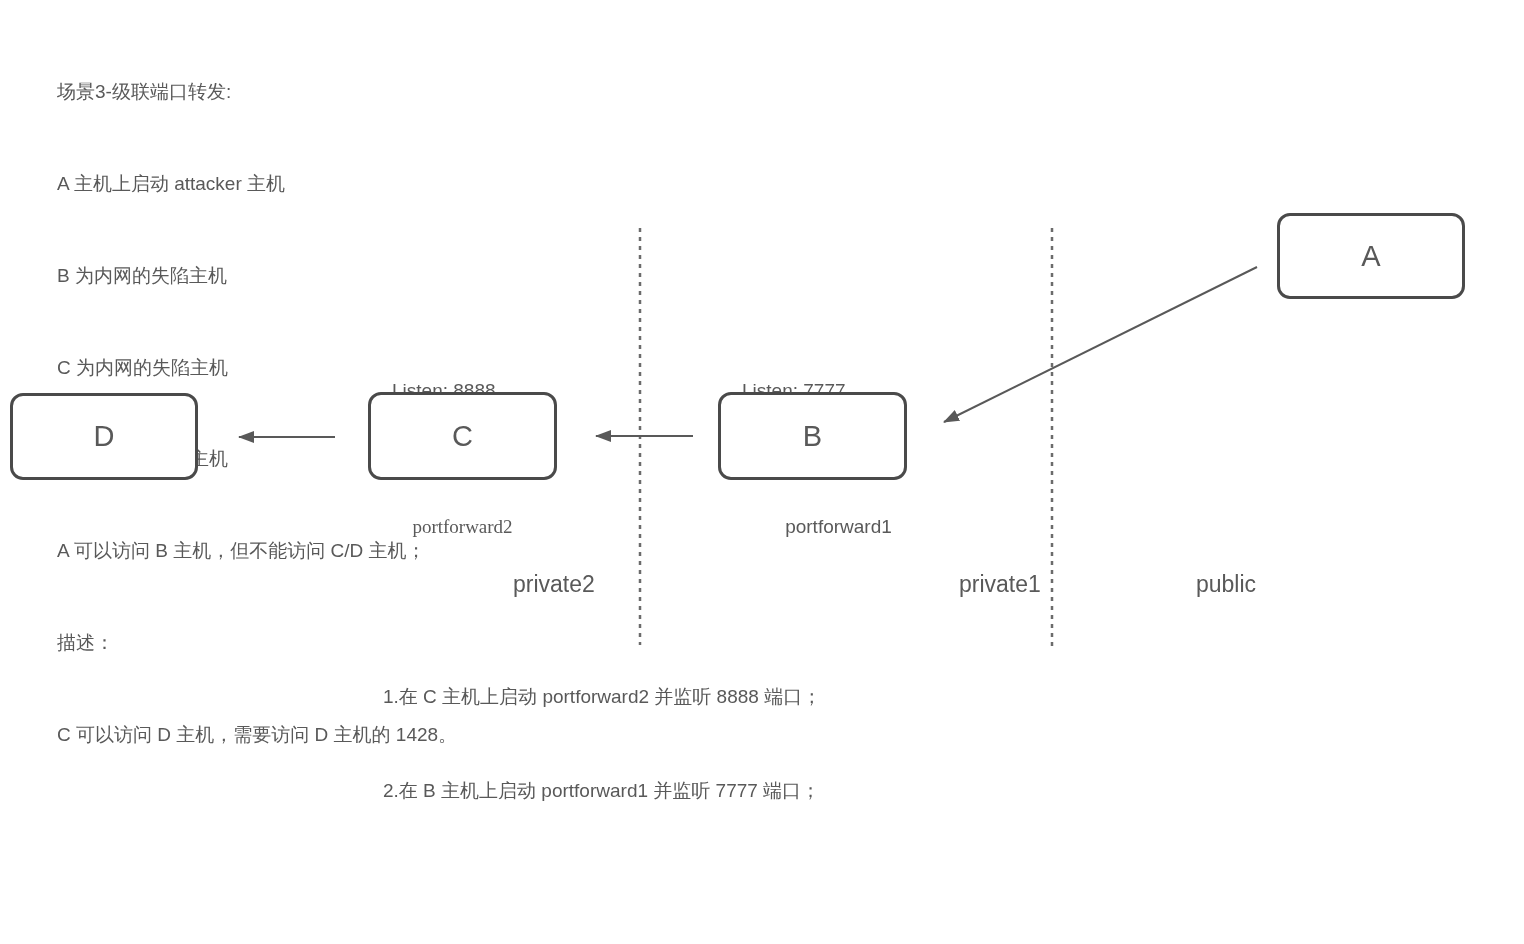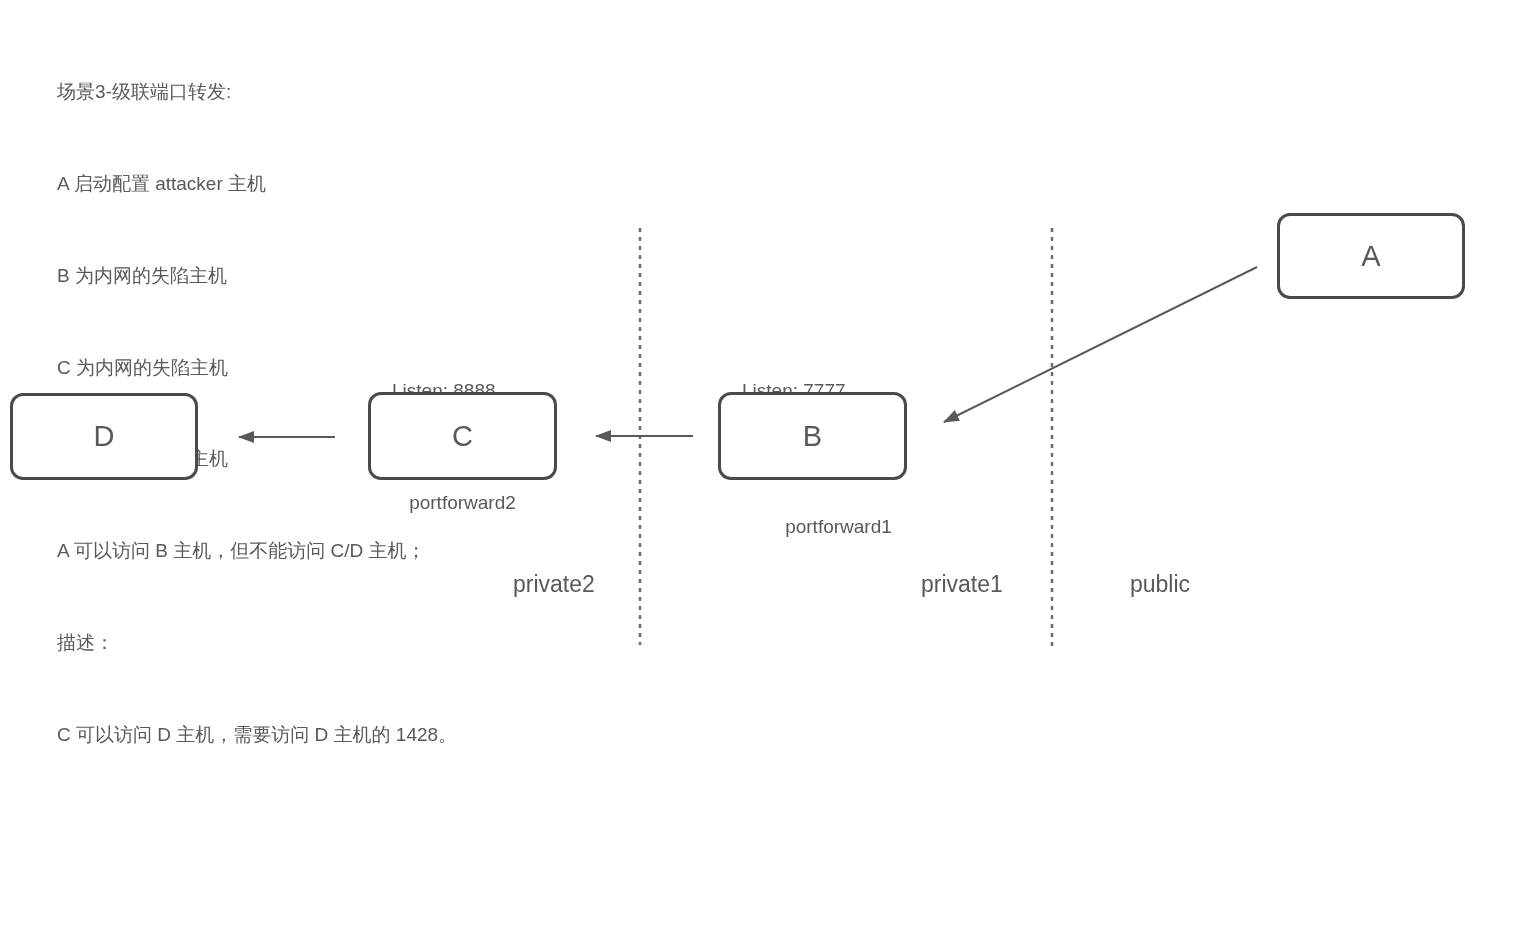--- a/index.html
+++ b/index.html
@@ -31,36 +31,36 @@
   #node-a { left: 1277px; top: 213px; width: 188px; height: 86px; }
   #node-b { left: 718px;  top: 392px; width: 189px; height: 88px; }
   #node-c { left: 368px;  top: 392px; width: 189px; height: 88px; }
   #node-d { left: 10px;   top: 393px; width: 188px; height: 87px; }
   .annot { position: absolute; font-size: 19px; line-height: 27px; white-space: pre; z-index: 2; }
   #annot-a { left: 1305px; top: 170px; }
   #annot-b { left: 742px;  top: 323px; }
   #annot-c { left: 392px;  top: 323px; }
   #annot-d { left: 45px;   top: 352px; }
   .tool-label { position: absolute; width: 189px; text-align: center; font-size: 19px; z-index: 2; }
-  #tool-c { left: 368px; top: 492px; }
+  #tool-c { left: 368px; top: 516px; font-family: Liberation Serif, serif; }
   #tool-b { left: 744px; top: 516px; }
   .zone-label { position: absolute; font-size: 23px; z-index: 2; }
   #zone-private2 { left: 513px;  top: 571px; }
-  #zone-private1 { left: 921px;  top: 571px; }
-  #zone-public   { left: 1130px; top: 571px; }
+  #zone-private1 { left: 959px;  top: 571px; }
+  #zone-public   { left: 1196px; top: 571px; }
   #diagram-svg { position: absolute; left: 0; top: 0; z-index: 1; }
 </style>
 </head>
 <body>
 
 <div id="canvas">
 
   <div id="scenario-block" class="textblock">
     <div>场景3-级联端口转发:</div>
-    <div>A 启动配置 attacker 主机</div>
+    <div>A 主机上启动 attacker 主机</div>
     <div>B 为内网的失陷主机</div>
     <div>C 为内网的失陷主机</div>
     <div>D 为内网的目标主机</div>
     <div>A 可以访问 B 主机，但不能访问 C/D 主机；</div>
     <div>描述：</div>
     <div>C 可以访问 D 主机，需要访问 D 主机的 1428。</div>
   </div>
 
   <svg id="diagram-svg" width="1524" height="944" viewBox="0 0 1524 944">
     <defs>
@@ -104,20 +104,22 @@
   </div>
 
   <div id="tool-c" class="tool-label">portforward2</div>
   <div id="tool-b" class="tool-label">portforward1</div>
 
   <div id="zone-private2" class="zone-label">private2</div>
   <div id="zone-private1" class="zone-label">private1</div>
   <div id="zone-public" class="zone-label">public</div>
 
   <div id="notes-block" class="textblock">
+    <div>1.在 C 主机上启动 portforward2 并监听 8888 端口；</div>
+    <div>2.在 B 主机上启动 portforward1 并监听 7777 端口；</div>
     
     
     
     
     
     
     
   </div>
 
 </div>

